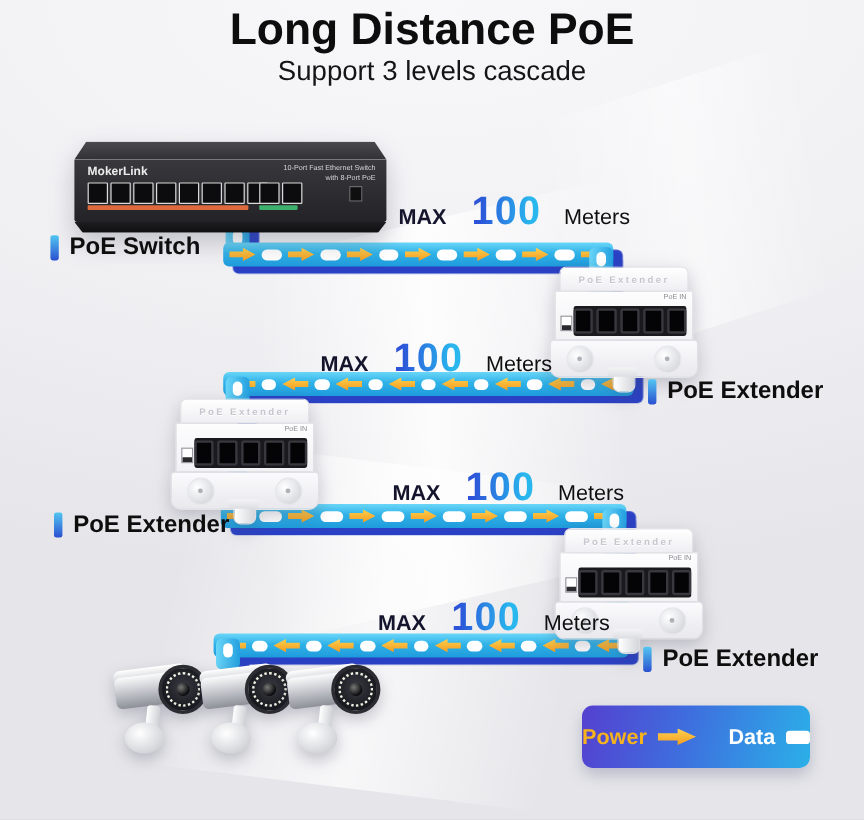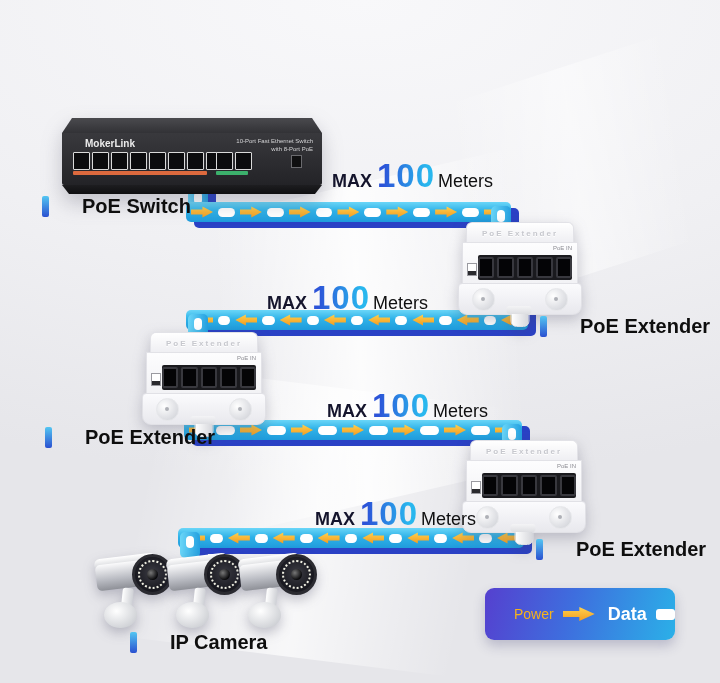--- a/index.html
+++ b/index.html
@@ -32,42 +32,42 @@
     clip-path:polygon(0 30%,52% 30%,52% 4%,100% 50%,52% 96%,52% 70%,0 70%);}
   .dash{flex:1;height:9px;background:#fff;border-radius:4.5px;}
   .stub{position:absolute;width:20px;border-radius:5px;
     background:linear-gradient(90deg,#6ad6f8,#23a0e0);}
   .vdash{position:absolute;left:6px;width:8px;height:12px;background:#fff;border-radius:4px;}
   .arr-down{position:absolute;width:16px;height:19px;
     background:linear-gradient(180deg,#ffd24f,#f2991e);
     clip-path:polygon(30% 0,70% 0,70% 48%,100% 48%,50% 100%,0 48%,30% 48%);}
 
   
-  .dist{position:absolute;display:flex;align-items:baseline;z-index:3;white-space:nowrap;}
+  .dist{position:absolute;display:flex;align-items:baseline;z-index:3;white-space:nowrap;gap:16px;}
   .d-max{font-size:18px;font-weight:800;color:#14142c;margin-right:5px;}
   .d-val{font-size:33px;font-weight:800;letter-spacing:1px;margin-right:3px;
     background:linear-gradient(90deg,#2c53d8 10%,#29b7ee 85%);
     -webkit-background-clip:text;background-clip:text;
     -webkit-text-fill-color:transparent;color:#2a8fe0;}
   .d-unit{font-size:18px;font-weight:400;color:#0f0f10;}
 
   
   .devlabel{position:absolute;display:flex;align-items:center;gap:9px;z-index:3;white-space:nowrap;}
   .bar{width:7px;height:21px;border-radius:2px;
     background:linear-gradient(180deg,#53c6f2,#2a50d0);}
-  .devtext{font-size:20px;font-weight:800;color:#0e0e0e;margin-left:24px;}
+  .devtext{font-size:20px;font-weight:800;color:#0e0e0e;}
 
   
   .switch{position:absolute;left:62px;top:118px;width:260px;height:76px;z-index:2;
     filter:drop-shadow(0 9px 10px rgba(70,70,90,.28));}
   .sw-top{height:15px;background:linear-gradient(180deg,#4a4a4e,#323236);
     clip-path:polygon(10px 0,calc(100% - 10px) 0,100% 100%,0 100%);}
   .sw-front{position:relative;height:52px;border-radius:0 0 2px 2px;
     background:linear-gradient(180deg,#39393d,#232327);}
-  .sw-brand{position:absolute;left:23px;top:5px;font-size:10px;font-weight:700;color:#ececec;}
+  .sw-brand{position:absolute;left:11px;top:5px;font-size:10px;font-weight:700;color:#ececec;}
   .sw-desc{position:absolute;right:9px;top:4px;text-align:right;font-size:6px;
     line-height:8px;color:#d4d4d6;}
   .sw-ports{position:absolute;left:11px;top:19px;display:flex;gap:2px;}
   .sw-ports2{position:absolute;left:154px;top:19px;display:flex;gap:2px;}
   .port{width:15px;height:16px;background:#0c0c0e;border:1px solid #dadada;border-radius:1px;}
   .strip{position:absolute;top:38px;height:4px;border-radius:1px;}
   .strip.poe{left:11px;width:134px;background:#dd6a3e;}
   .strip.up{left:154px;width:32px;background:#3cb06c;}
   .sw-toggle{position:absolute;right:20px;top:22px;width:9px;height:11px;
     background:#0f0f10;border:1px solid #6a6a6e;}
@@ -124,33 +124,35 @@
   .cam-stem{position:absolute;left:30px;top:34px;width:11px;height:19px;border-radius:3px;
     background:linear-gradient(90deg,#ffffff,#ced0d5);transform:rotate(6deg);}
   .cam-base{position:absolute;left:12px;top:48px;width:33px;height:26px;border-radius:50%;
     background:radial-gradient(ellipse at 38% 35%,#ffffff,#d3d5d9 70%,#bfc1c7);}
 
   
   .legend{position:absolute;left:485px;top:588px;width:190px;height:52px;z-index:3;
     border-radius:9px;display:flex;align-items:center;justify-content:center;gap:9px;
     background:linear-gradient(105deg,#5540cf 0%,#3e6ede 45%,#2bb0e8 100%);
     box-shadow:0 6px 12px rgba(60,60,110,.25);}
-  .lg-power{font-size:14px;font-weight:400;color:#f6b31c;margin-left:29px;}
+  .lg-power{font-size:18px;font-weight:700;color:#f6b31c;}
   .lg-arr{width:32px;height:15px;}
-  .lg-data{font-size:18px;font-weight:800;color:#ffffff;margin-left:4px;}
+  .lg-data{font-size:18px;font-weight:800;color:#ffffff;margin-left:18px;}
   .lg-dash{width:34px;height:11px;background:#fff;border-radius:3px;}
 </style>
 </head>
 <body>
 
 <div class="stage">
   <div class="swoosh sw1"></div>
   <div class="swoosh sw2"></div>
   <div class="swoosh sw3"></div>
 
+  <div class="title">Long Distance PoE</div>
+  <div class="sub sub1">Support 3 levels cascade</div>
 
   <div class="cable right" style="left:186px;top:178px;width:340px;height:72px">
     <div class="stub" style="left:2px;top:0;height:30px">
       <span class="vdash" style="bottom:4px"></span>
       </div>
     <div class="run" style="left:0;top:24px;width:325px">
       <div class="flow">
           <span class="arr"></span>
           <span class="dash"></span>
           <span class="arr"></span>
@@ -409,24 +411,20 @@
   <div class="camera" style="left:236px;top:554px">
     <span class="cam-hood"></span>
     <span class="cam-body"></span>
     <span class="cam-ring">
       <span class="cam-leds"></span>
       <span class="cam-lens"></span>
       </span>
     <span class="cam-stem"></span>
     <span class="cam-base"></span>
   </div>
-  <div class="devlabel" style="left:130px;top:631px">
-    <span class="bar"></span>
-    <span class="devtext">IP Camera</span>
-  </div>
 
   <div class="legend">
     <span class="lg-power">Power</span>
     <span class="arr lg-arr"></span>
     <span class="lg-data">Data</span>
     <span class="lg-dash"></span>
   </div>
 </div>
 
 </body></html>

